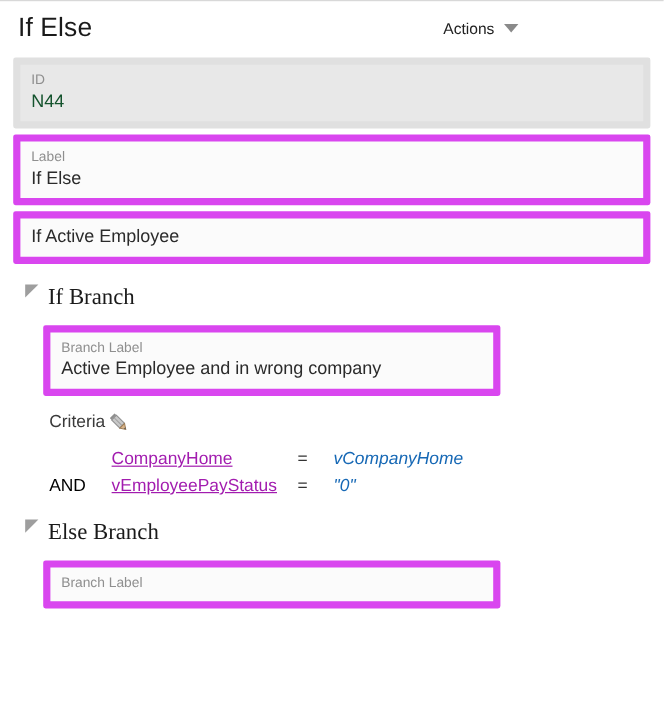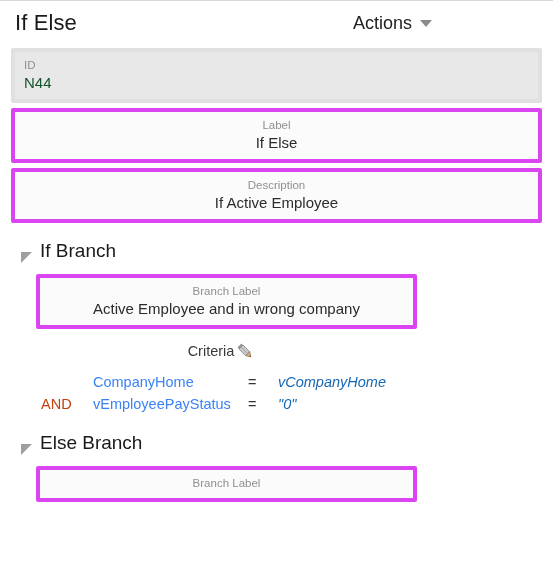--- a/index.html
+++ b/index.html
@@ -39,43 +39,42 @@
     letter-spacing: 0.1px;
   }
   .actions-menu {
     display: flex;
     align-items: center;
     gap: 8px;
     padding-right: 8px;
     cursor: pointer;
   }
   .actions-label {
-    font-size: 18px;
+    font-size: 13px;
     color: #222222;
   }
   .caret-down {
     width: 0;
     height: 0;
     border-left: 6px solid transparent;
     border-right: 6px solid transparent;
     border-top: 7px solid #8a8a8a;
     display: block;
   }
 
   
   .field {
     box-sizing: border-box;
-    border: 4px solid #d946ef;
+    border: 6px solid #d946ef;
     border-radius: 2px;
     padding: 6px 9px 7px 9px;
     margin-bottom: 5px;
   }
   .field.editable {
     background: #fbfbfb;
-    text-align: center;
   }
   .field.disabled {
     background: #e8e8e8;
     border-color: #e0e0e0;
   }
   .field-label {
     font-size: 11.5px;
     color: #8f8f8f;
     line-height: 14px;
     margin-bottom: 1px;
@@ -95,24 +94,25 @@
     padding-right: 0px;
     width: 531px;
   }
 
   
   .section {
     margin-top: 16px;
   }
   .section-header {
     display: flex;
-    align-items: flex-end;
+    align-items: flex-start;
     gap: 8px;
     padding-left: 10px;
     cursor: pointer;
+    font-family: Liberation Serif, serif;
   }
   .disclosure {
     width: 0;
     height: 0;
     border-top: 11px solid #9e9e9e;
     border-right: 11px solid transparent;
     display: block;
     flex: 0 0 auto;
     position: relative;
     top: 1px;
@@ -131,21 +131,21 @@
 
   
   .criteria-block {
     margin-top: 13px;
     padding-left: 5px;
     padding-right: 12px;
   }
   .criteria-head {
     display: flex;
     align-items: flex-start;
-    justify-content: center;
+    justify-content: flex-start;
   }
   .criteria-title {
     font-size: 14.5px;
     color: #3a3a3a;
     line-height: 18px;
   }
   .pencil-button {
     width: 22px;
     height: 22px;
     position: relative;
@@ -160,27 +160,28 @@
   .criteria-row {
     display: flex;
     align-items: baseline;
     font-size: 14.5px;
     line-height: 22px;
     white-space: nowrap;
   }
   .c-conj {
     width: 52px;
     flex: 0 0 52px;
-    color: #c2410c;
+    color: #000000;
     text-align: left;
   }
   .c-left {
     width: 155px;
     flex: 0 0 155px;
-    color: #3b82f6;
+    color: #a21caf;
+    text-decoration: underline;
   }
   .c-op {
     width: 30px;
     flex: 0 0 30px;
     color: #333333;
   }
   .c-right {
     color: #1668b5;
     font-style: italic;
   }
@@ -204,21 +205,20 @@
       <div class="field-label">ID</div>
       <div class="field-value">N44</div>
     </div>
 
     <div class="field editable">
       <div class="field-label">Label</div>
       <div class="field-value">If Else</div>
     </div>
 
     <div class="field editable">
-      <div class="field-label">Description</div>
       <div class="field-value">If Active Employee</div>
     </div>
 
   </div>
 
   <div class="section">
     <div class="section-header">
       <span class="disclosure"></span>
       <span class="section-title">If Branch</span>
     </div>

